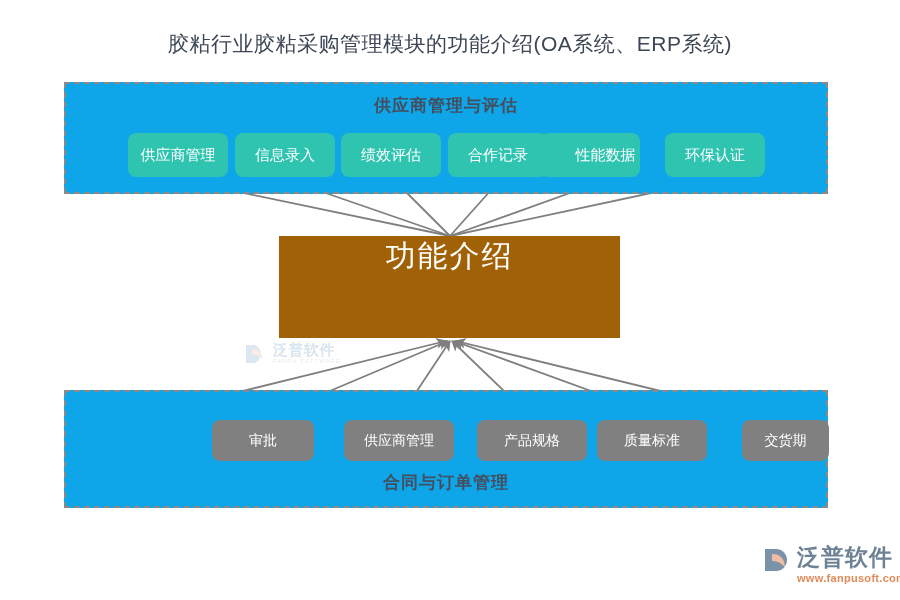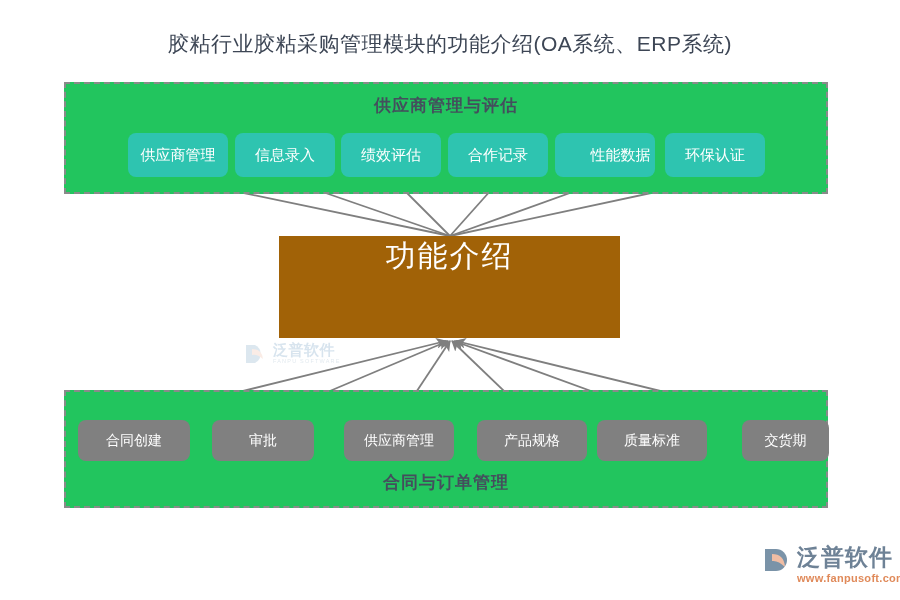--- a/index.html
+++ b/index.html
@@ -32,21 +32,21 @@
     font-size: 21px;
     font-weight: normal;
     color: #3d4655;
     letter-spacing: 0.5px;
     white-space: nowrap;
   }
 
   
   .panel {
     position: absolute;
-    background: #22c55e;
+    background: #0ea5e9;
     border: 2px dashed #8a8a8a;
     box-sizing: border-box;
   }
   #panel-supplier {
     left: 64px;
     top: 82px;
     width: 764px;
     height: 112px;
   }
   #panel-contract {
@@ -214,21 +214,21 @@
     </div>
   <div class="node node-teal" style="left:235px;  width:100px;">
       <span>信息录入</span>
     </div>
   <div class="node node-teal" style="left:341px;  width:100px;">
       <span>绩效评估</span>
     </div>
   <div class="node node-teal" style="left:448px;  width:100px;">
       <span>合作记录</span>
     </div>
-  <div class="node node-teal" style="left:555px;  width:100px;padding-left:31px;">
+  <div class="node node-teal" style="left:540px;  width:100px;padding-left:31px;">
       <span>性能数据</span>
     </div>
   <div class="node node-teal" style="left:665px;  width:100px;">
       <span>环保认证</span>
     </div>
 
   <div id="hub">
     <span>功能介绍</span>
   </div>
 
@@ -239,23 +239,20 @@
     </svg>
     <span class="wm-text">
       <span class="wm-cn">泛普软件</span>
       <span class="wm-en">FANPU SOFTWARE</span>
     </span>
   </div>
 
   <div class="panel" id="panel-contract">
     <div class="panel-heading">合同与订单管理</div>
   </div>
-  <div class="node node-gray" style="left:78px;  width:112px;">
-      <span>合同创建</span>
-    </div>
   <div class="node node-gray" style="left:212px; width:102px;">
       <span>审批</span>
     </div>
   <div class="node node-gray" style="left:344px; width:110px;">
       <span>供应商管理</span>
     </div>
   <div class="node node-gray" style="left:477px; width:110px;">
       <span>产品规格</span>
     </div>
   <div class="node node-gray" style="left:597px; width:110px;">

